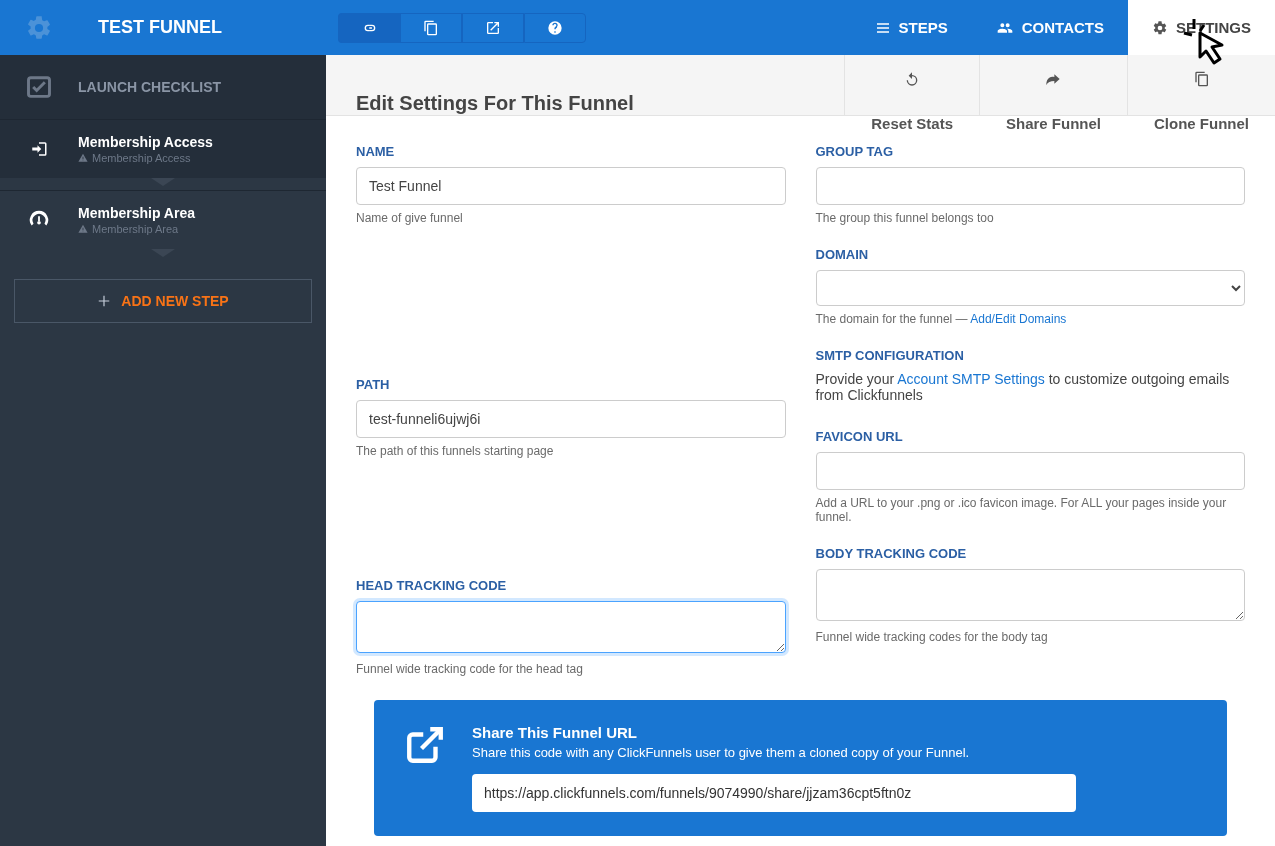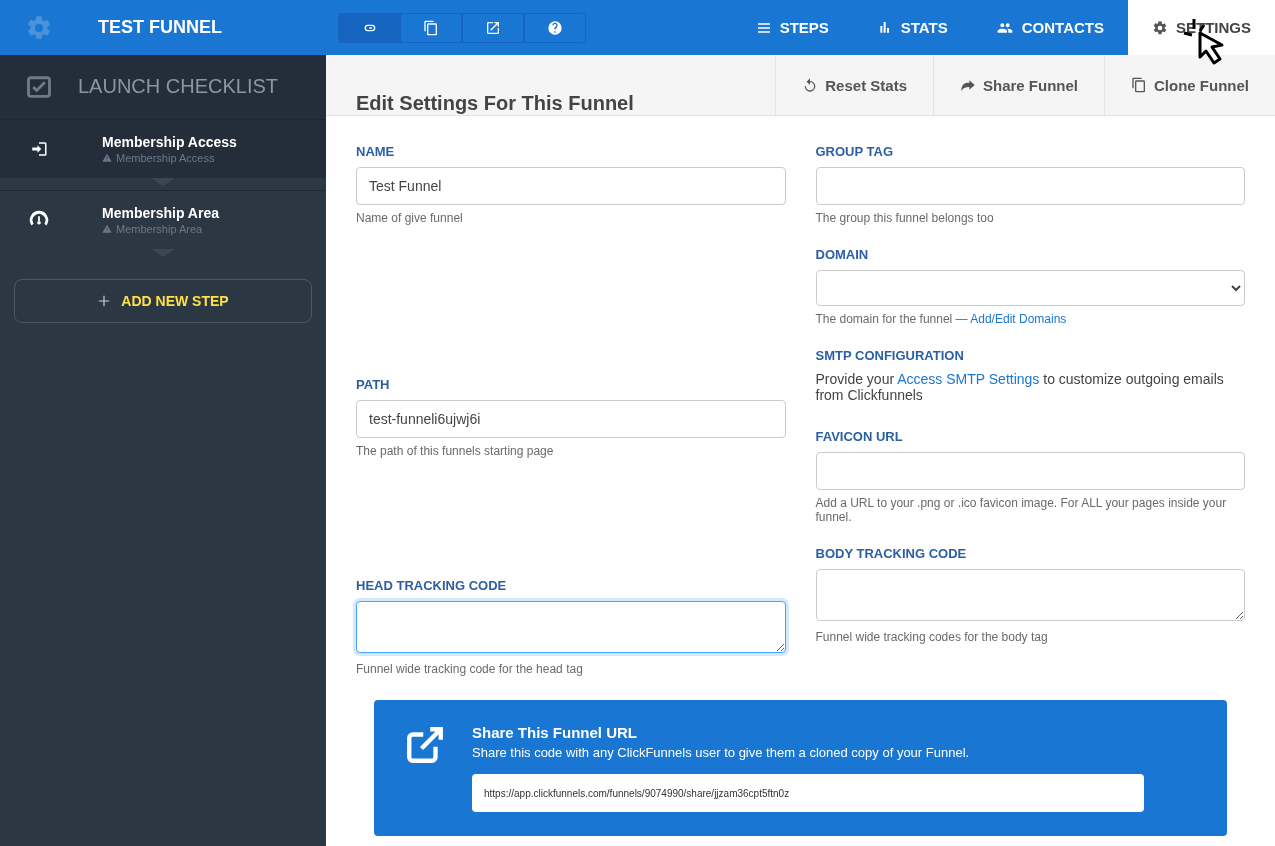--- a/index.html
+++ b/index.html
@@ -21,52 +21,52 @@
 
 
 .cursor-overlay { position: absolute; z-index: 1000; top: 15px; left: 1180px; pointer-events: none; }
 
 
 .layout { display: flex; height: calc(846px - 55px); }
 .sidebar { width: 326px; background: #2c3744; color: #8a95a5; display: flex; flex-direction: column; }
 .side-icon-col { width: 78px; display:flex; align-items:center; justify-content:center; }
 .side-row { display: flex; align-items: center; height: 64px; border-bottom: 1px solid #242e3a; cursor: pointer; }
 .side-row.nohover { cursor: default; }
-.side-label { font-size: 20px; font-weight: 400; }
-.step-row { display: flex; align-items: center; padding: 14px 6px 14px 0; background: #242e3a; cursor: pointer; border-top: 1px solid #1e2732; gap: 24px; }
+.side-label { font-size: 14px; font-weight: 700; }
+.step-row { display: flex; align-items: center; padding: 14px 6px 14px 0; background: #242e3a; cursor: pointer; border-top: 1px solid #1e2732; }
 .step-row.alt { background: #2c3744; }
 .step-title { font-size: 14px; font-weight: 600; color: #fff; }
 .step-sub { font-size: 11px; color: #6d7888; margin-top: 2px; display:flex; align-items:center; gap:4px; }
 .warn-tri { display:inline-block; }
 .step-arrow { height: 12px; display:flex; justify-content:center; background:#2c3744; }
-.add-btn { margin: 18px 14px; height: 44px; border: 1px solid #4a5767; border-radius: 8px; display: flex; align-items: center; justify-content: center; gap: 10px; font-weight: 700; font-size: 14px; color: #fde047; cursor: pointer; }
+.add-btn { margin: 18px 14px; height: 44px; border: 1px solid #4a5767; border-radius: 0; display: flex; align-items: center; justify-content: center; gap: 10px; font-weight: 700; font-size: 14px; color: #f97316; cursor: pointer; }
 
 
 .main { flex: 1; background: #fff; overflow-y: auto; }
 .main-header { height: 61px; background: #f5f5f5; border-bottom: 1px solid #e3e3e3; display: flex; align-items: flex-end; padding-left: 30px; }
 .main-title { font-size: 20px; font-weight: 700; color: #444; flex: 1; }
 .main-actions { display: flex; height: 100%; }
-.action-btn { padding: 16px 26px; display: flex; align-items: center; gap: 7px; border-left: 1px solid #e3e3e3; font-size: 15px; font-weight: 600; color: #555; cursor: pointer; }
+.action-btn { padding: 16px 26px; display: flex; align-items: center; gap: 28px; border-left: 1px solid #e3e3e3; font-size: 15px; font-weight: 600; color: #555; cursor: pointer; flex-direction: column; }
 .content { padding: 16px 30px 30px 30px; }
 .two-col { display: flex; gap: 30px; }
 .col { flex: 1; }
 .field-label { font-size: 13px; font-weight: 700; color: #2b5fa4; margin-bottom: 8px; margin-top: 12px; }
 .input { width: 100%; height: 38px; border: 1px solid #ccc; border-radius: 4px; padding: 0 12px; font-size: 14px; color: #444; }
 .select { width: 100%; height: 36px; border: 1px solid #ccc; border-radius: 4px; background: #fff; padding: 0 8px; font-size: 14px; color:#444; }
 .help { font-size: 12px; color: #6a6a6a; margin-top: 6px; }
 .link { color: #1976d2; cursor: pointer; }
 .textarea { width: 100%; height: 52px; border: 1px solid #ccc; border-radius: 4px; padding: 6px 8px; font-size: 13px; resize: both; }
 .textarea.focused { border-color: #4aa3ff; box-shadow: 0 0 0 3px rgba(74,163,255,0.25); }
 .spacer { height: 140px; }
 
 
 .share-box { margin: 24px 18px 0 18px; background: #1976d2; border-radius: 4px; padding: 24px 30px; display: flex; gap: 26px; align-items: flex-start; color: #fff; }
 .share-title { font-size: 15px; font-weight: 700; margin-bottom: 4px; }
 .share-sub { font-size: 13px; font-weight: 400; }
-.share-input { margin-top: 14px; width: 672px; height: 38px; border-radius: 4px; border: none; padding: 0 12px; font-size: 10px; color: #333; }
+.share-input { margin-top: 14px; width: 604px; height: 38px; border-radius: 4px; border: none; padding: 0 12px; font-size: 14px; color: #333; }
 
 svg { display: block; }
 </style>
 </head>
 <body>
 
 <div class="topbar">
   <div class="topbar-gear">
     <svg width="28" height="28" viewBox="0 0 24 24" fill="#4b92d8">
         <path d="M19.14,12.94a7.14,7.14,0,0,0,0-1.88l2.03-1.58a.5.5,0,0,0,.12-.64l-1.92-3.32a.5.5,0,0,0-.61-.22l-2.39.96a7.03,7.03,0,0,0-1.63-.95l-.36-2.54A.5.5,0,0,0,13.89,2H10.11a.5.5,0,0,0-.49.42L9.26,4.96a7.03,7.03,0,0,0-1.63.95l-2.39-.96a.5.5,0,0,0-.61.22L2.71,8.49a.5.5,0,0,0,.12.64l2.03,1.58a7.14,7.14,0,0,0,0,1.88L2.83,14.17a.5.5,0,0,0-.12.64l1.92,3.32a.5.5,0,0,0,.61.22l2.39-.96a7.03,7.03,0,0,0,1.63.95l.36,2.54a.5.5,0,0,0,.49.42h3.78a.5.5,0,0,0,.49-.42l.36-2.54a7.03,7.03,0,0,0,1.63-.95l2.39.96a.5.5,0,0,0,.61-.22l1.92-3.32a.5.5,0,0,0-.12-.64ZM12,15.5A3.5,3.5,0,1,1,15.5,12,3.5,3.5,0,0,1,12,15.5Z"></path>
@@ -98,28 +98,20 @@
   </div>
 
   <div class="nav-menu">
     <div class="nav-item">
       <span class="nav-icon">
           <svg width="16" height="16" viewBox="0 0 24 24" fill="#fff">
             <path d="M3 5h18v2H3zm0 6h18v2H3zm0 6h18v2H3z"></path>
           </svg>
         </span>
       <span>STEPS</span>
-    </div>
-    <div class="nav-item">
-      <span class="nav-icon">
-          <svg width="16" height="16" viewBox="0 0 24 24" fill="#fff">
-            <path d="M5 9h3v10H5zm5-6h3v16h-3zm5 9h3v7h-3z"></path>
-          </svg>
-        </span>
-      <span>STATS</span>
     </div>
     <div class="nav-item">
       <span class="nav-icon">
           <svg width="18" height="16" viewBox="0 0 24 24" fill="#fff">
             <path d="M16 11a3 3 0 10-3-3 3 3 0 003 3zm-8 0a3 3 0 10-3-3 3 3 0 003 3zm0 2c-2.33 0-7 1.17-7 3.5V19h14v-2.5C15 14.17 10.33 13 8 13zm8 0c-.29 0-.62.02-.97.05A4.22 4.22 0 0117 16.5V19h6v-2.5c0-2.33-4.67-3.5-7-3.5z"></path>
           </svg>
         </span>
       <span>CONTACTS</span>
     </div>
     <div class="nav-item active">
@@ -273,21 +265,21 @@
           <div class="help">The group this funnel belongs too</div>
 
           <div class="field-label" style="margin-top:22px;">DOMAIN</div>
           <select class="select"><option></option></select>
           <div class="help">
             <span>The domain for the funnel — </span><span class="link">Add/Edit Domains</span>
           </div>
 
           <div class="field-label" style="margin-top:22px;">SMTP CONFIGURATION</div>
           <div class="help" style="font-size:14px;color:#444;">
-            <span>Provide your </span><span class="link">Access SMTP Settings</span><span> to customize outgoing emails from Clickfunnels</span>
+            <span>Provide your </span><span class="link">Account SMTP Settings</span><span> to customize outgoing emails from Clickfunnels</span>
           </div>
 
           <div class="field-label" style="margin-top:26px;">FAVICON URL</div>
           <input class="input" value="" style="">
           <div class="help">Add a URL to your .png or .ico favicon image. For ALL your pages inside your funnel.</div>
 
           <div class="field-label" style="margin-top:22px;">BODY TRACKING CODE</div>
           <textarea class="textarea" style=""></textarea>
           <div class="help">Funnel wide tracking codes for the body tag</div>
         </div>

